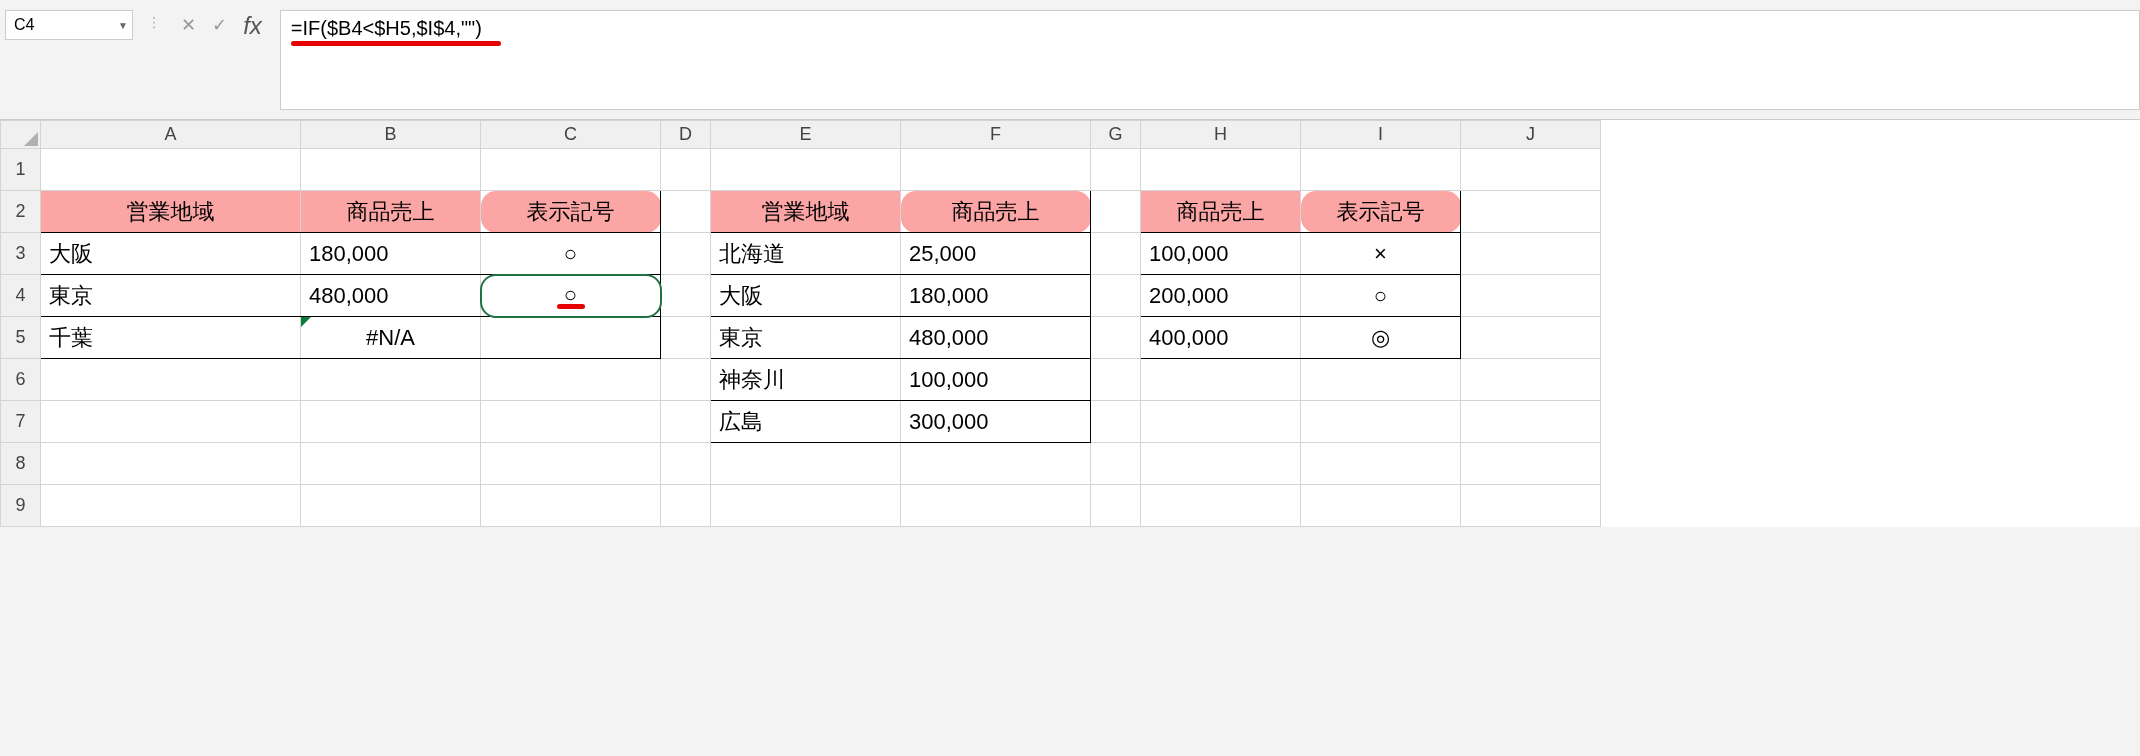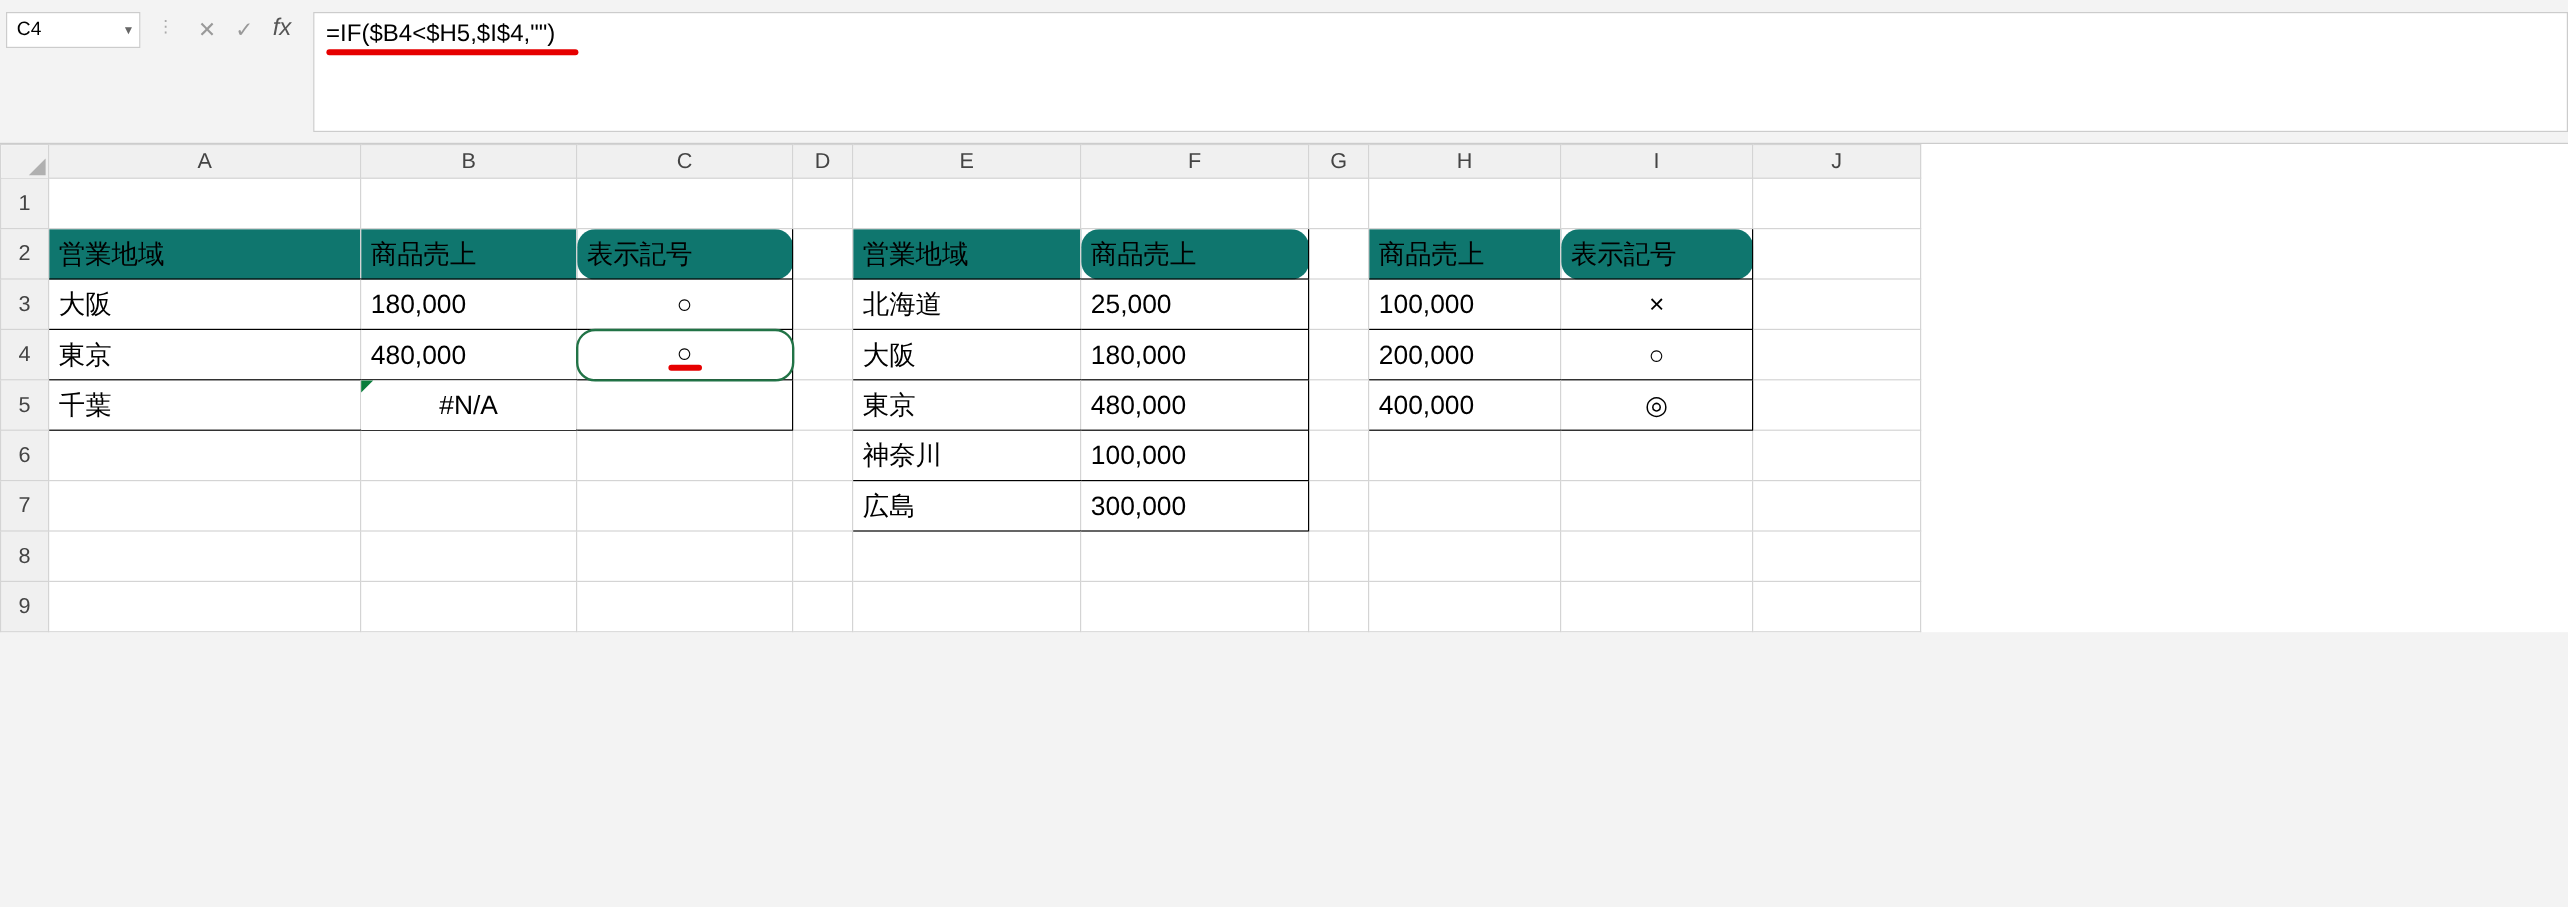--- a/index.html
+++ b/index.html
@@ -1,36 +1,36 @@
 <!DOCTYPE html>
 <html><head>
   <meta charset="utf-8">
   <style>
     * { margin: 0; padding: 0; box-sizing: border-box; }
     body { font-family: "Yu Gothic", "Meiryo", sans-serif; background: #f3f3f3; overflow: hidden; }
     
     .formula-bar-area { display: flex; align-items: flex-start; height: 120px; background: #f3f3f3; border-bottom: 1px solid #ccc; }
-    .name-box { width: 112px; height: 30px; margin: 10px 0 0 5px; background: #fff; border: 1px solid #ccc; display: flex; align-items: center; padding: 0 8px; font-size: 16px; position: relative; }
+    .name-box { width: 128px; height: 30px; margin: 10px 0 0 5px; background: #fff; border: 1px solid #ccc; display: flex; align-items: center; padding: 0 8px; font-size: 16px; position: relative; }
     .name-box-dropdown { position: absolute; right: 4px; color: #666; font-size: 10px; }
     .vdots { margin:14px 12px 0 14px; color:#aaa; letter-spacing:0; font-size:14px;}
     .fb-btn { margin: 14px 8px 0 8px; color: #999; font-size: 18px; }
-    .fx-label { margin: 12px 8px 0 8px; font-style: italic; font-size: 20px; color: #555; text-align: center; }
+    .fx-label { margin: 12px 8px 0 8px; font-style: italic; font-size: 24px; color: #555; text-align: center; }
     .formula-input-wrap { flex: 1; margin: 10px 0 0 10px; background: #fff; border: 1px solid #ccc; height: 100px; padding: 6px 10px; font-size: 20px; position: relative; }
     .underline-red-1 { position:absolute; top:30px; left:10px; width:210px; height:5px; background:#e60000; border-radius:3px;}
     
     .grid-wrap { background: #fff; }
     table.grid { border-collapse: collapse; table-layout: fixed; }
     table.grid th, table.grid td { border: 1px solid #d4d4d4; font-weight: normal; }
     .corner { width: 40px; height: 28px; background: #f0f0f0; border-right: 1px solid #bbb; border-bottom: 1px solid #bbb; position:relative;}
     .corner::after{content:"";position:absolute;right:2px;bottom:2px;width:0;height:0;border-left:14px solid transparent;border-bottom:14px solid #b0b0b0;}
     .col-h { height: 28px; background: #f0f0f0; text-align: center; font-size: 18px; color: #444; border-bottom:1px solid #bbb;}
     .row-h { width: 40px; background: #f0f0f0; text-align: center; font-size: 18px; color: #444; border-right:1px solid #bbb;}
     
     .rowcell { height: 42px; font-size: 22px; padding: 0 8px; background: #fff; }
-    .hdr-cell { background: #0f766e; font-weight: bold; }
+    .hdr-cell { background: #fca5a5; font-weight: bold; text-align: center; }
     .bt { border-top: 1.5px solid #000 !important; }
     .bb { border-bottom: 1.5px solid #000 !important; }
     .bl { border-left: 1.5px solid #000 !important; }
     .br { border-right: 1.5px solid #000 !important; border-radius: 15px; }
     .txt-r { text-align: left; }
     .txt-c { text-align: center; }
     .err-tri { position: relative; }
     .err-tri::before { content:""; position:absolute; top:0; left:0; width:0; height:0; border-top:10px solid #0a7d3c; border-right:10px solid transparent; }
     .sel-cell { outline: 2px solid #217346; outline-offset: -1px; }
     .red-underline-sm { display:block; width:28px; height:5px; background:#e60000; border-radius:3px; margin:-4px auto 0 auto;}

